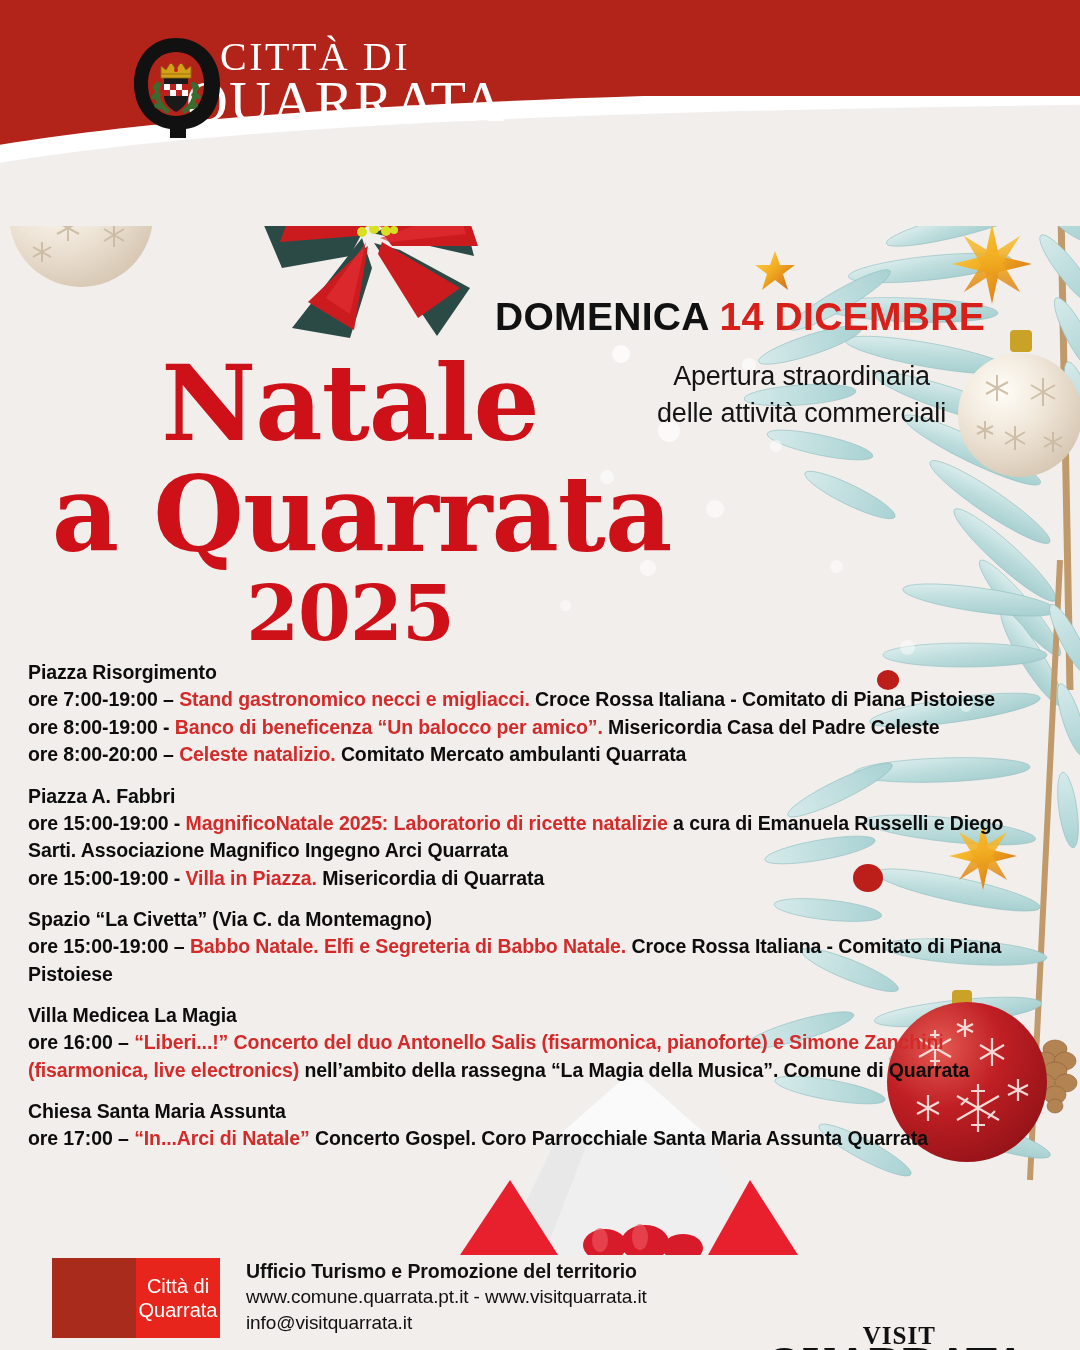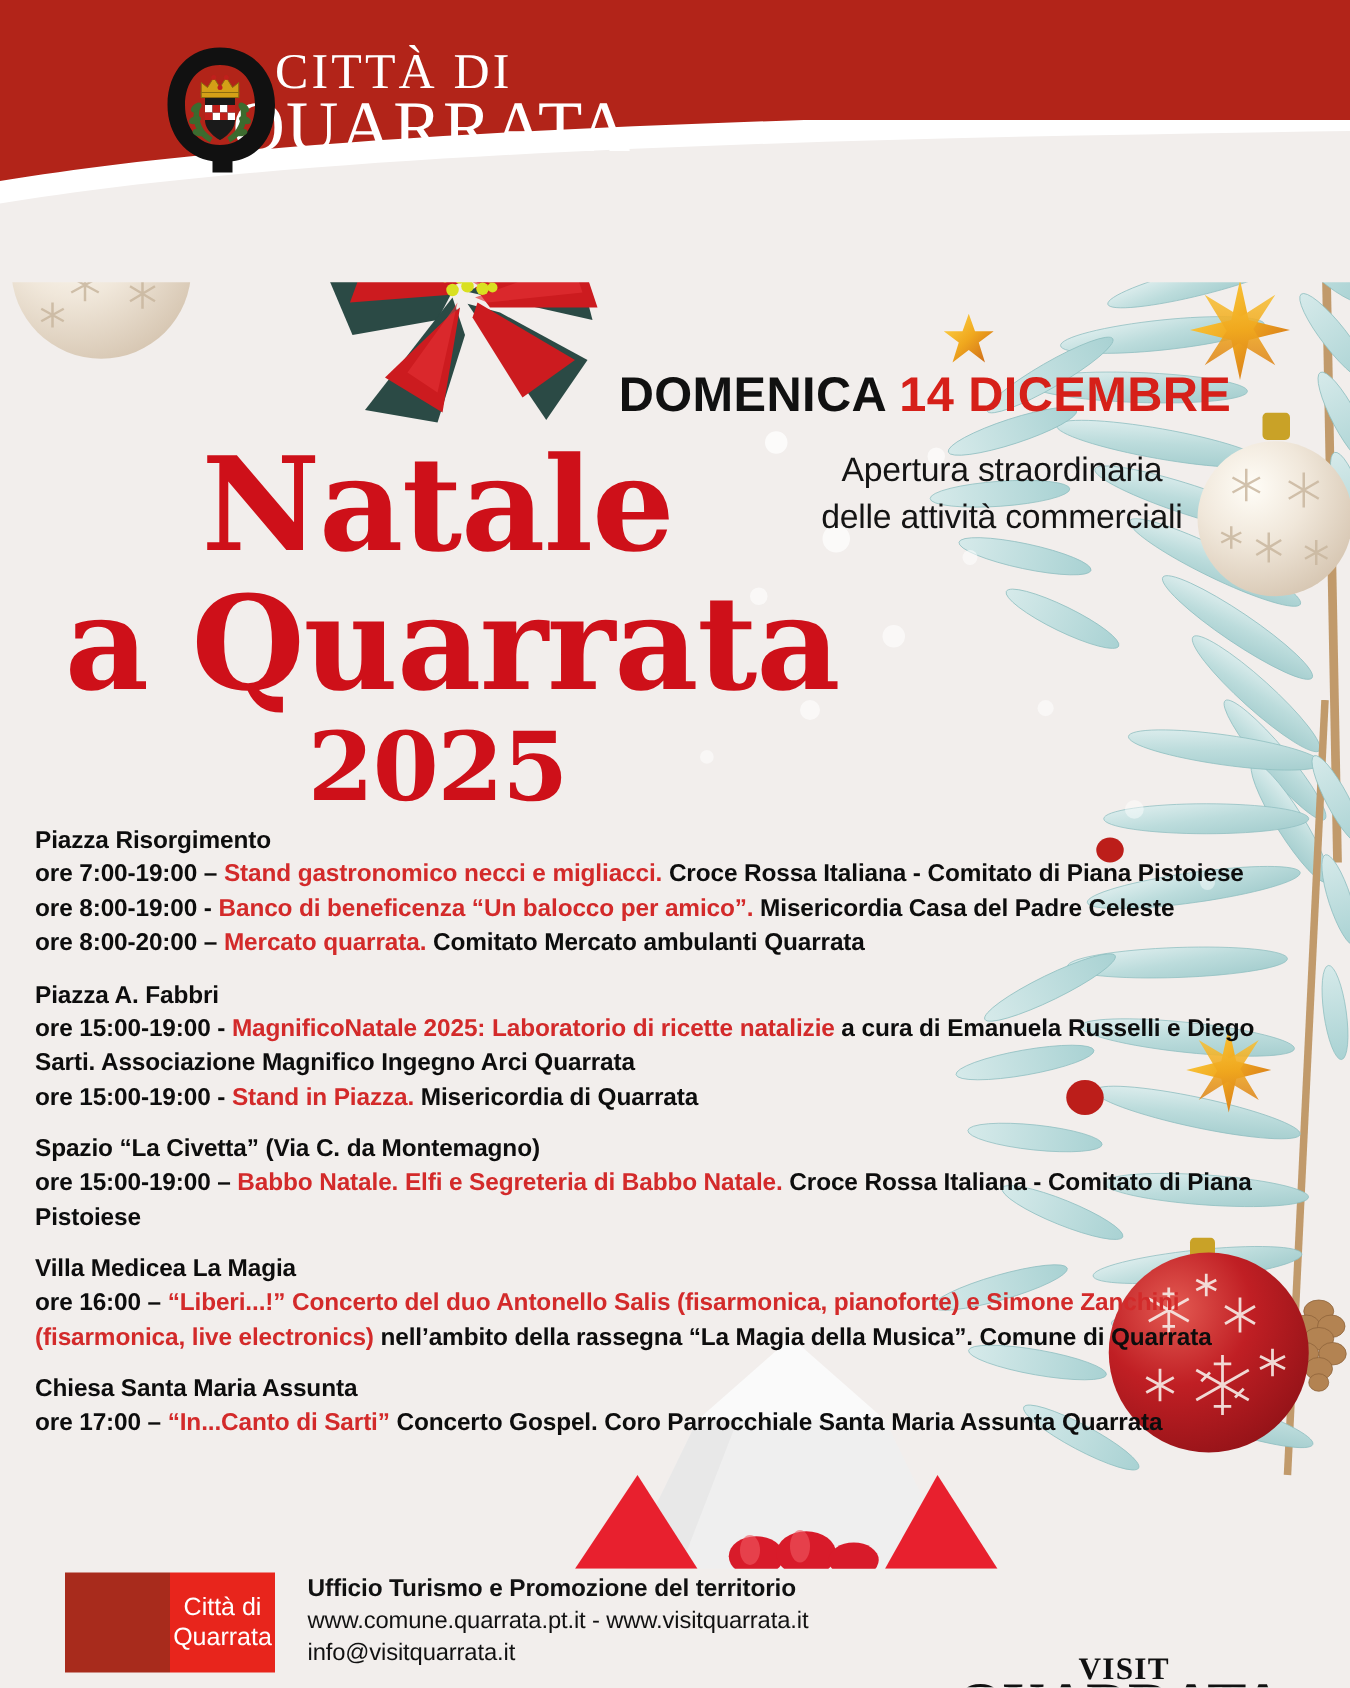--- a/index.html
+++ b/index.html
@@ -461,38 +461,38 @@
     <div class="t-line1">Natale</div>
     <div class="t-line2">a Quarrata</div>
     <div class="t-line3">2025</div>
   </div>
 
   <div class="program" id="program">
       <div class="blk">
         <div class="venue">Piazza Risorgimento</div>
         <div class="evt"><span>ore 7:00-19:00 – </span><span class="hl">Stand gastronomico necci e migliacci.</span><span> Croce Rossa Italiana - Comitato di Piana Pistoiese</span></div>
         <div class="evt"><span>ore 8:00-19:00 - </span><span class="hl">Banco di beneficenza “Un balocco per amico”.</span><span> Misericordia Casa del Padre Celeste</span></div>
-        <div class="evt"><span>ore 8:00-20:00 – </span><span class="hl">Mercato quarrata.</span><span> Comitato Mercato ambulanti Quarrata</span></div>
+        <div class="evt"><span>ore 8:00-20:00 – </span><span class="hl">Celeste natalizio.</span><span> Comitato Mercato ambulanti Quarrata</span></div>
       </div>
       <div class="blk">
         <div class="venue">Piazza A. Fabbri</div>
         <div class="evt"><span>ore 15:00-19:00 - </span><span class="hl">MagnificoNatale 2025: Laboratorio di ricette natalizie</span><span> a cura di Emanuela Russelli e Diego Sarti. Associazione Magnifico Ingegno Arci Quarrata</span></div>
-        <div class="evt"><span>ore 15:00-19:00 - </span><span class="hl">Stand in Piazza.</span><span> Misericordia di Quarrata</span></div>
+        <div class="evt"><span>ore 15:00-19:00 - </span><span class="hl">Villa in Piazza.</span><span> Misericordia di Quarrata</span></div>
       </div>
       <div class="blk">
         <div class="venue">Spazio “La Civetta” (Via C. da Montemagno)</div>
         <div class="evt"><span>ore 15:00-19:00 – </span><span class="hl">Babbo Natale. Elfi e Segreteria di Babbo Natale.</span><span> Croce Rossa Italiana - Comitato di Piana Pistoiese</span></div>
       </div>
       <div class="blk">
         <div class="venue">Villa Medicea La Magia</div>
         <div class="evt"><span>ore 16:00 – </span><span class="hl">“Liberi...!” Concerto del duo Antonello Salis (fisarmonica, pianoforte) e Simone Zanchini (fisarmonica, live electronics)</span><span> nell’ambito della rassegna “La Magia della Musica”. Comune di Quarrata</span></div>
       </div>
       <div class="blk">
         <div class="venue">Chiesa Santa Maria Assunta</div>
-        <div class="evt"><span>ore 17:00 – </span><span class="hl">“In...Canto di Sarti”</span><span> Concerto Gospel. Coro Parrocchiale Santa Maria Assunta Quarrata</span></div>
+        <div class="evt"><span>ore 17:00 – </span><span class="hl">“In...Arci di Natale”</span><span> Concerto Gospel. Coro Parrocchiale Santa Maria Assunta Quarrata</span></div>
       </div>
     </div>
 
   <div class="f-block">
     <div class="f-dark"></div>
     <div class="f-bright">
       <div>Città di</div>
       <div>Quarrata</div>
     </div>
   </div>

